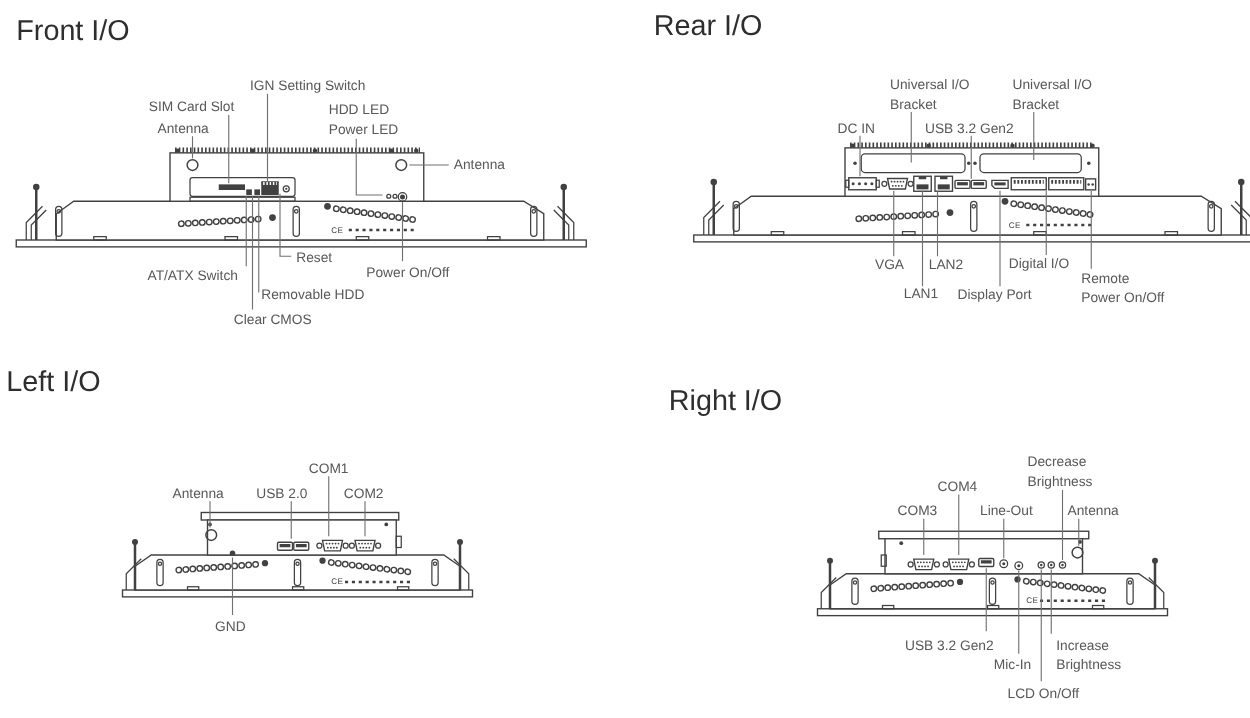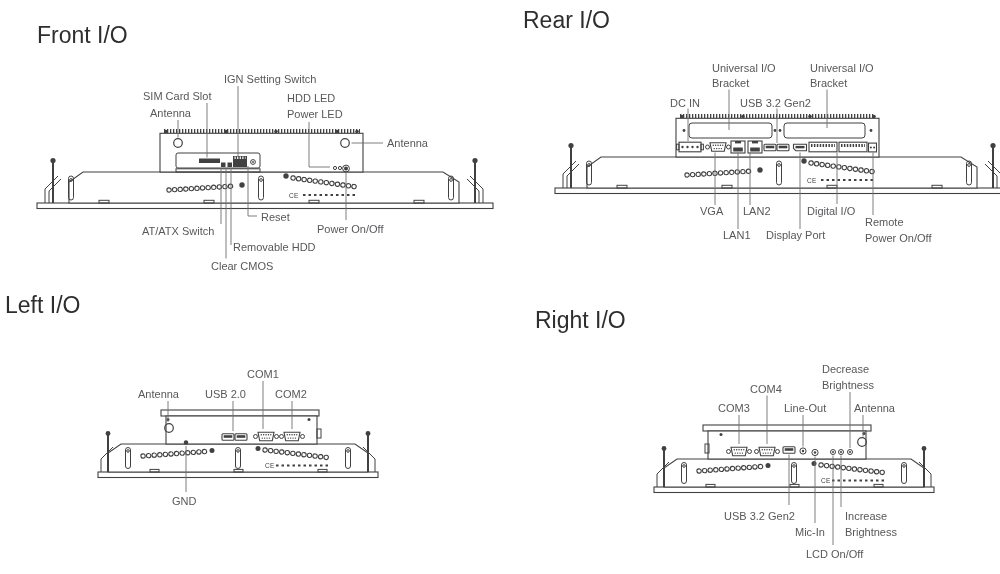--- a/index.html
+++ b/index.html
@@ -1,19 +1,19 @@
 <!DOCTYPE html>
 <html><head>
 <meta charset="utf-8">
 <style>
   html,body{margin:0;padding:0;background:#ffffff;}
   .canvas{position:relative;width:1000px;height:574px;background:#ffffff;overflow:hidden;
           font-family:"Liberation Sans",sans-serif;}
   .q{position:absolute;width:500px;height:287px;}
-  #q-front{left:0;top:15px;padding-left:24px;} #q-rear{left:512px;top:0;}
+  #q-front{left:0;top:4px;} #q-rear{left:512px;top:0;}
   #q-left{left:0;top:272px;text-align:right;} #q-right{left:524px;top:287px;}
   svg{display:block;}
   svg text{fill:#58585b;font-size:11px;font-family:"Liberation Sans",sans-serif;}
   text.title{font-size:23px;fill:#2e2e30;}
   text.ce{font-size:6.5px;fill:#414141;letter-spacing:.3px;}
   .box{fill:#ffffff;stroke:#414141;stroke-width:1.1;}
   .thin{fill:none;stroke:#414141;stroke-width:1;}
   .dark{fill:#414141;stroke:none;}
   .leader{fill:none;stroke:#707070;stroke-width:0.9;}
   .dotsA{stroke:#414141;stroke-width:5.4;stroke-dasharray:0.1 5.5;stroke-linecap:round;fill:none;}

